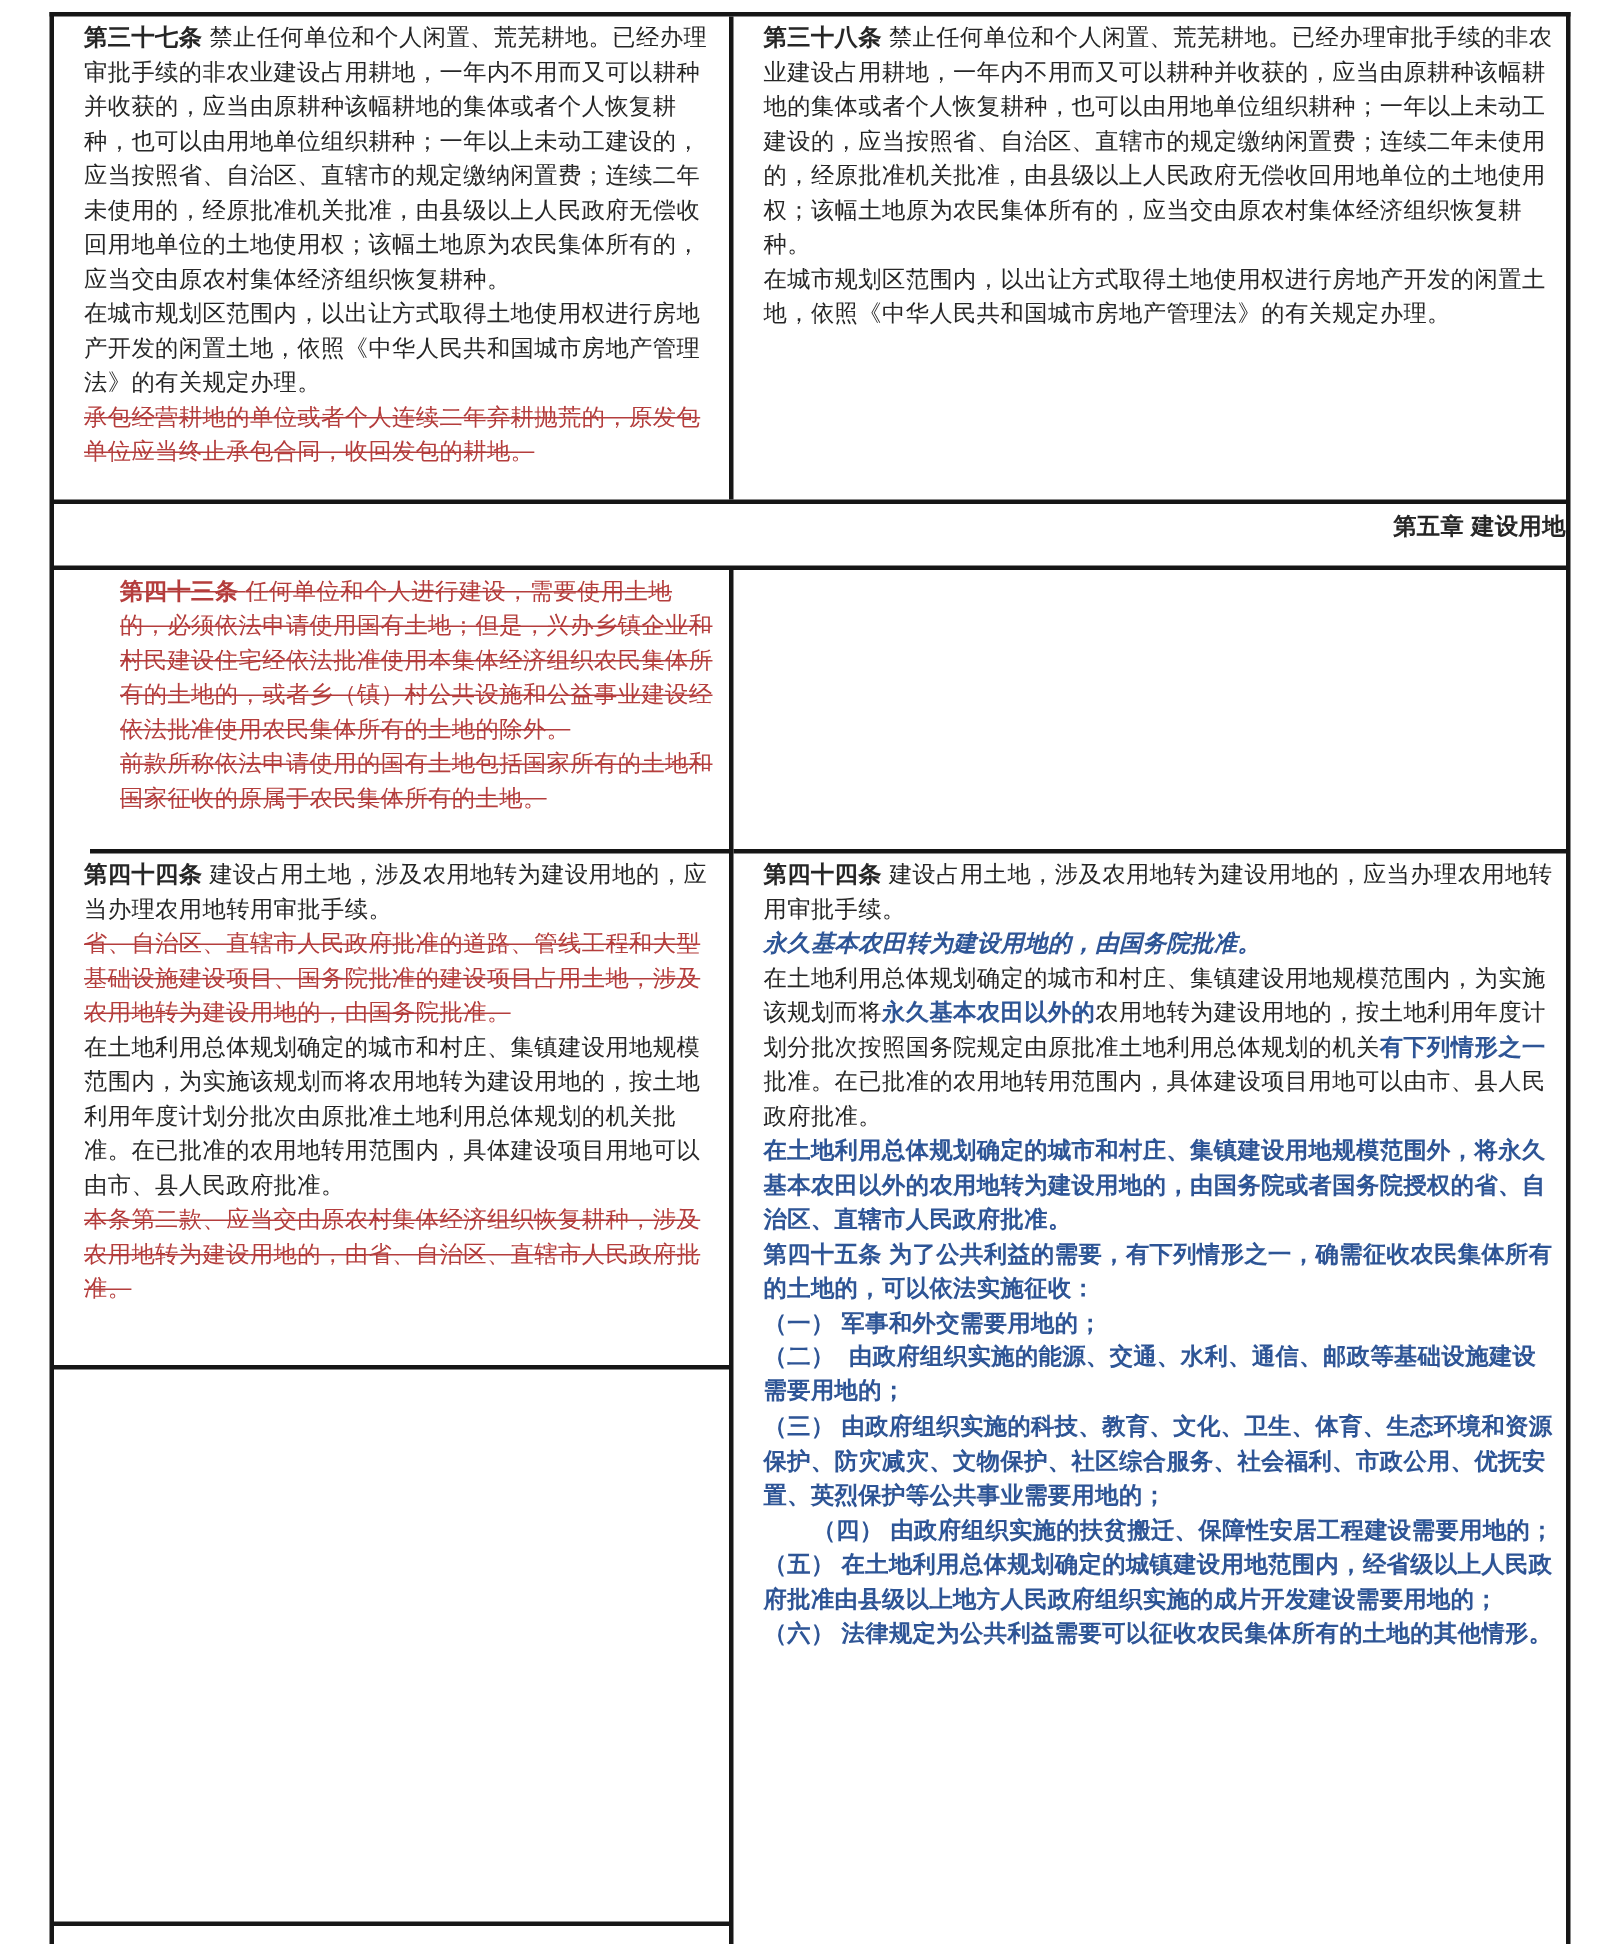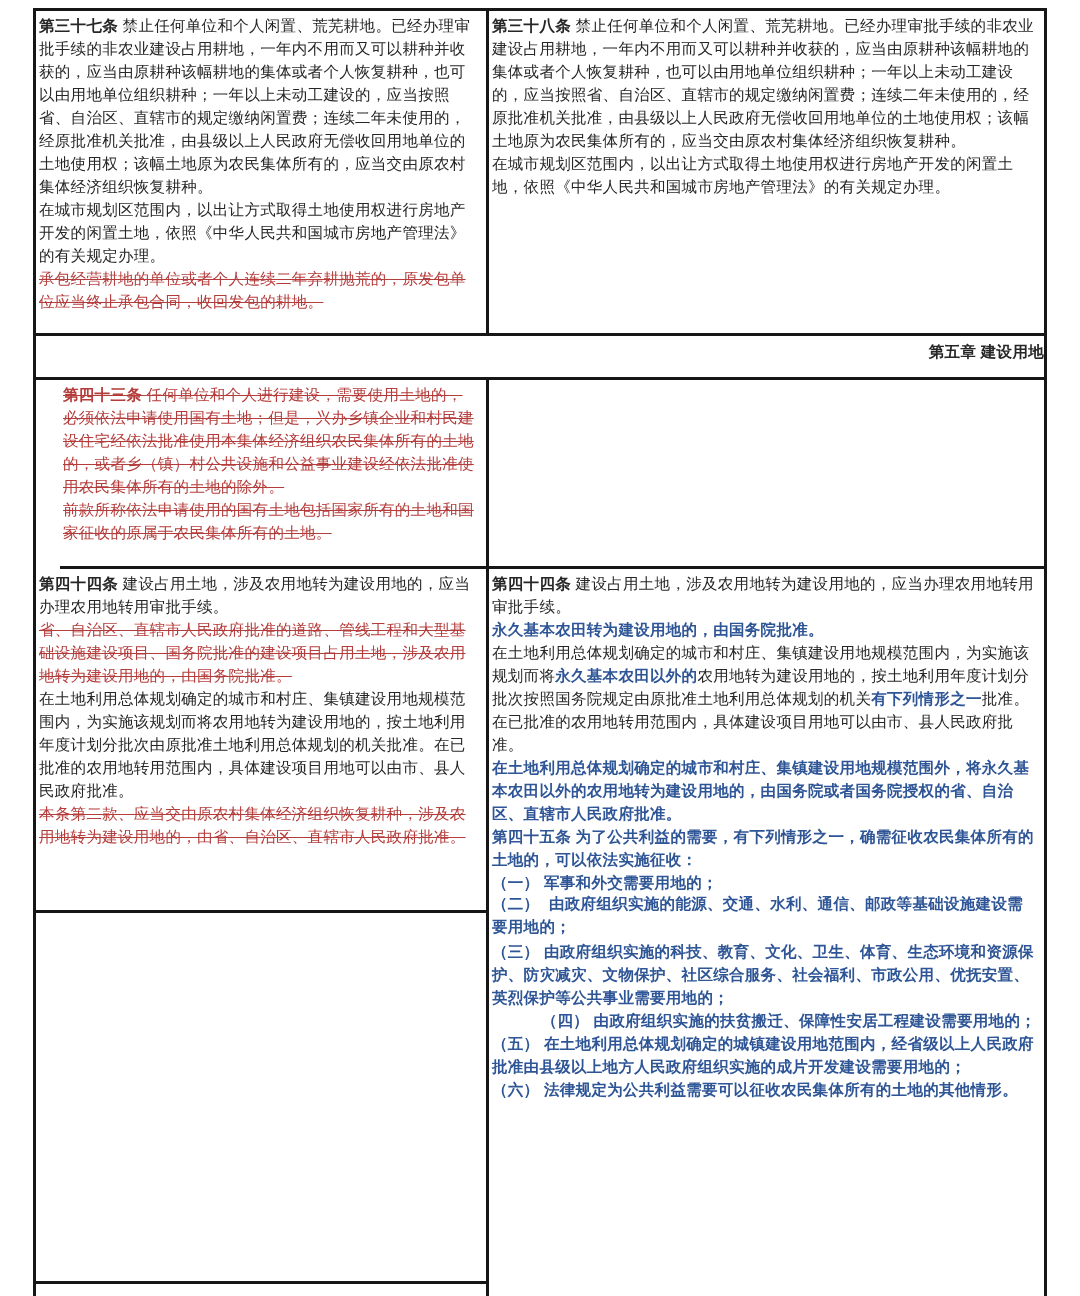--- a/index.html
+++ b/index.html
@@ -22,36 +22,36 @@
     border-right:3px solid var(--line);
     font-size:15.5px;line-height:23px;letter-spacing:.3px;
   }
   .row-top{height:325px;border-bottom:3px solid var(--line);display:flex;}
   .row-chapter{height:44px;border-bottom:3px solid var(--line);text-align:right;padding-top:4px;font-weight:700;}
   .row-body{display:flex;align-items:stretch;}
   .col-old{width:453px;border-right:3px solid var(--line);display:flex;flex-direction:column;flex:none;}
   .col-old-top{width:453px;border-right:3px solid var(--line);flex:none;}
   .col-new-top{flex:1;}
   .col-new{flex:1;}
-  .cell{padding:3px 8px 0 3px;overflow:hidden;}
+  .cell{padding:3px 8px 0 20px;overflow:hidden;}
   .cell-a43{height:189px;border-bottom:3px solid var(--line);margin-left:24px;}
   .cell-a44-old{height:344px;border-bottom:3px solid var(--line);}
   .cell-blank-1{height:371px;border-bottom:3px solid var(--line);}
   .cell-blank-2{height:160px;}
   .cell-blank-r{height:189px;border-bottom:3px solid var(--line);}
   p.para{margin:0;}
   .num{font-weight:700;}
   .removed{color:var(--red);text-decoration:line-through;}
   .removed .num{color:var(--red);}
   .added{color:var(--blue);font-weight:700;margin-top:20px;}
   span.added{color:var(--blue);font-weight:700;}
   .mb2{margin-bottom:2px;}.mb4{margin-bottom:4px;}.mb8{margin-bottom:8px;font-family:Liberation Mono, monospace;}
   .mb9{margin-bottom:9px;}.mb10{margin-bottom:10px;}.mb11{margin-bottom:11px;}
   .mb13{margin-bottom:13px;}.mb14{margin-bottom:14px;}.mb17{margin-bottom:17px;}
-  .mb26{margin-bottom:26px;text-align:right;}.mb28{margin-bottom:28px;}.mb56{margin-bottom:56px;}
+  .mb26{margin-bottom:26px;text-align:right;}.mb28{margin-bottom:28px;}.mb56{margin-bottom:56px;font-style:italic;}
 </style>
 </head>
 <body>
 
 <div class="doc-table">
 
   <div class="row-top">
     <div class="col-old-top cell">
       <p class="para mb4"><span class="num">第三十七条 </span><span>禁止任何单位和个人闲置、荒芜耕地。已经办理审批手续的非农业建设占用耕地，一年内不用而又可以耕种并收获的，应当由原耕种该幅耕地的集体或者个人恢复耕种，也可以由用地单位组织耕种；一年以上未动工建设的，应当按照省、自治区、直辖市的规定缴纳闲置费；连续二年未使用的，经原批准机关批准，由县级以上人民政府无偿收回用地单位的土地使用权；该幅土地原为农民集体所有的，应当交由原农村集体经济组织恢复耕种。</span></p>
       <p class="para mb14">在城市规划区范围内，以出让方式取得土地使用权进行房地产开发的闲置土地，依照《中华人民共和国城市房地产管理法》的有关规定办理。</p>

